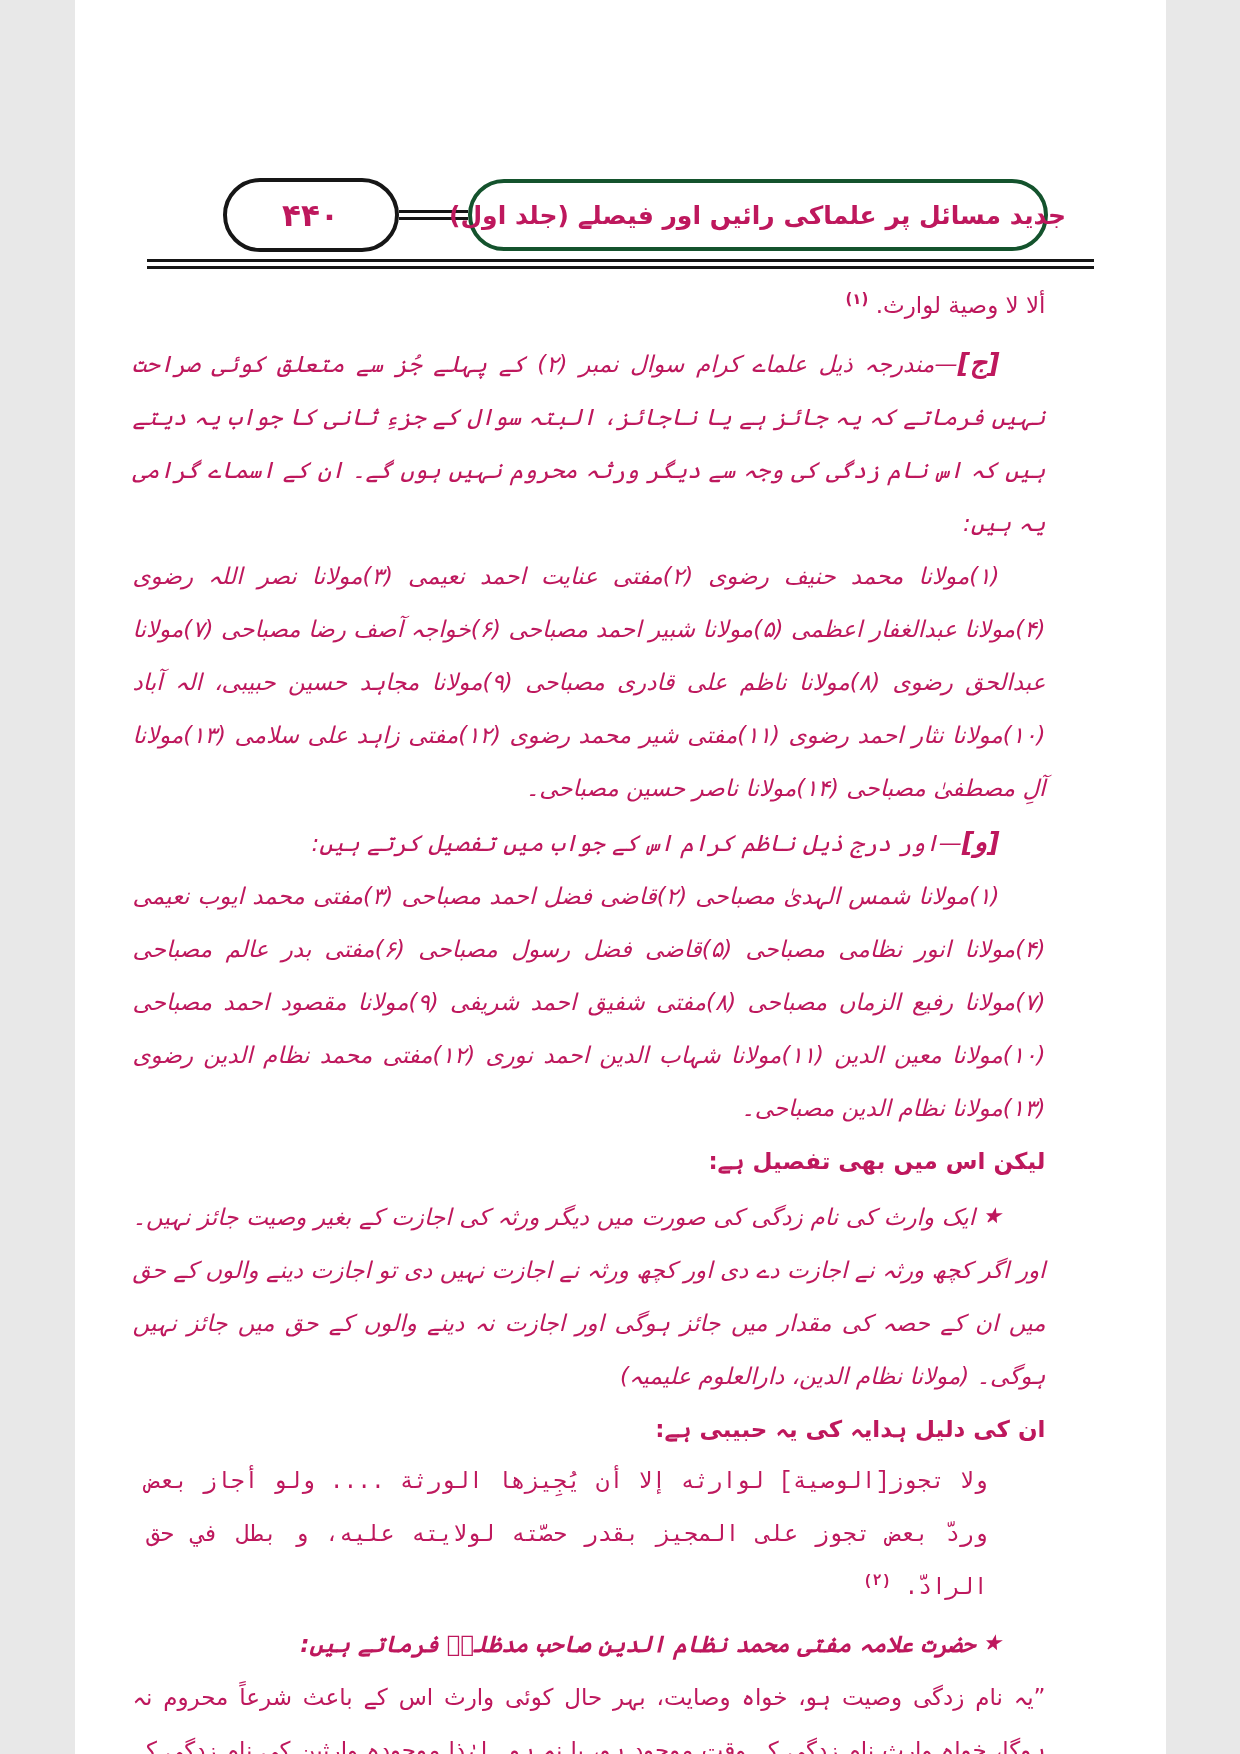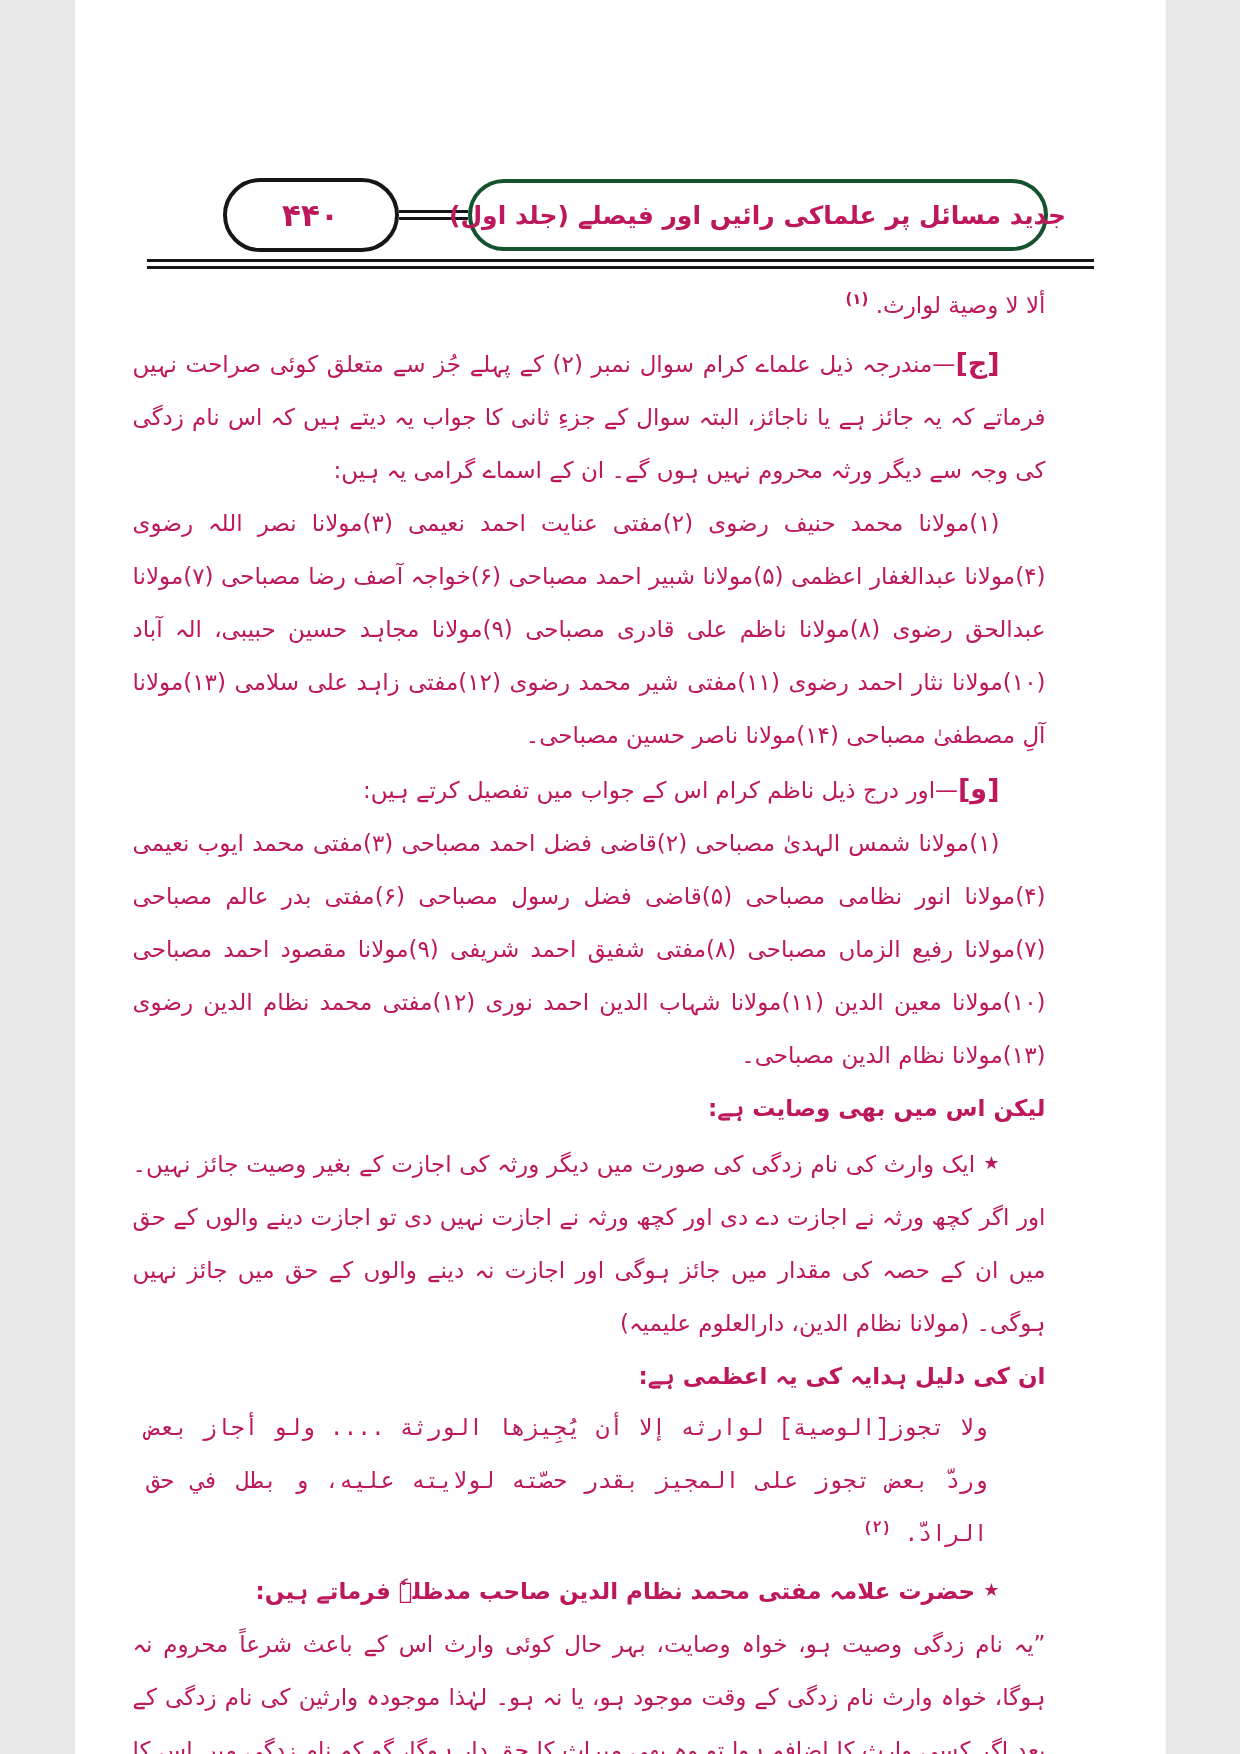--- a/index.html
+++ b/index.html
@@ -31,21 +31,21 @@
     direction:rtl;white-space:nowrap;
   }
   .full-rule{
     margin:7px 72px 0 72px;height:4px;
     border-top:3px solid #161616;border-bottom:3px solid #161616;
   }
   
   .body-col{padding:10px 120px 0 58px;}
   .body-col p{margin:0;direction:rtl;text-align:justify;
     font-size:23px;line-height:53px;}
-  .indent{text-indent:46px;}
+  .indent{text-indent:46px;font-style:italic;}
   .opening-arabic{font-size:27px;line-height:48px;text-align:right !important;
     margin-bottom:4px !important;}
   .arabic-quote{font-size:28px;line-height:60px;padding-left:14px;padding-right:58px;font-family:Liberation Mono, monospace;}
   .fn-ref{font-size:15px;vertical-align:super;line-height:0;font-weight:bold;}
   .sec-marker{font-weight:bold;font-size:27px;letter-spacing:1px;}
   .star{font-size:30px;font-weight:bold;padding-left:8px;}
   .bold-line{font-weight:bold;}
   
   .footnotes{margin:20px 172px 0 120px;direction:rtl;}
   .fn-rule{width:298px;height:3px;background:#161616;margin:0 0 14px auto;
@@ -72,25 +72,25 @@
     <p class="opening-arabic"><span>ألا لا وصية لوارث.</span> <span class="fn-ref">(۱)</span></p>
 
     <p class="indent"><span class="sec-marker">[ج]</span><span>—مندرجہ ذیل علماے کرام سوال نمبر (۲) کے پہلے جُز سے متعلق کوئی صراحت نہیں فرماتے کہ یہ جائز ہے یا ناجائز، البتہ سوال کے جزءِ ثانی کا جواب یہ دیتے ہیں کہ اس نام زدگی کی وجہ سے دیگر ورثہ محروم نہیں ہوں گے۔ ان کے اسماے گرامی یہ ہیں:</span></p>
 
     <p class="indent"><span>(۱)مولانا محمد حنیف رضوی (۲)مفتی عنایت احمد نعیمی (۳)مولانا نصر اللہ رضوی (۴)مولانا عبدالغفار اعظمی (۵)مولانا شبیر احمد مصباحی (۶)خواجہ آصف رضا مصباحی (۷)مولانا عبدالحق رضوی (۸)مولانا ناظم علی قادری مصباحی (۹)مولانا مجاہد حسین حبیبی، الہ آباد (۱۰)مولانا نثار احمد رضوی (۱۱)مفتی شیر محمد رضوی (۱۲)مفتی زاہد علی سلامی (۱۳)مولانا آلِ مصطفیٰ مصباحی (۱۴)مولانا ناصر حسین مصباحی۔</span></p>
 
     <p class="indent"><span class="sec-marker">[و]</span><span>—اور درج ذیل ناظم کرام اس کے جواب میں تفصیل کرتے ہیں:</span></p>
 
     <p class="indent"><span>(۱)مولانا شمس الہدیٰ مصباحی (۲)قاضی فضل احمد مصباحی (۳)مفتی محمد ایوب نعیمی (۴)مولانا انور نظامی مصباحی (۵)قاضی فضل رسول مصباحی (۶)مفتی بدر عالم مصباحی (۷)مولانا رفیع الزماں مصباحی (۸)مفتی شفیق احمد شریفی (۹)مولانا مقصود احمد مصباحی (۱۰)مولانا معین الدین (۱۱)مولانا شہاب الدین احمد نوری (۱۲)مفتی محمد نظام الدین رضوی (۱۳)مولانا نظام الدین مصباحی۔</span></p>
 
-    <p class="bold-line"><span>لیکن اس میں بھی وصایت ہے:</span></p>
+    <p class="bold-line"><span>لیکن اس میں بھی تفصیل ہے:</span></p>
 
     <p class="indent"><span class="star">٭</span><span>ایک وارث کی نام زدگی کی صورت میں دیگر ورثہ کی اجازت کے بغیر وصیت جائز نہیں۔ اور اگر کچھ ورثہ نے اجازت دے دی اور کچھ ورثہ نے اجازت نہیں دی تو اجازت دینے والوں کے حق میں ان کے حصہ کی مقدار میں جائز ہوگی اور اجازت نہ دینے والوں کے حق میں جائز نہیں ہوگی۔ (مولانا نظام الدین، دارالعلوم علیمیہ)</span></p>
 
-    <p class="bold-line"><span>ان کی دلیل ہدایہ کی یہ اعظمی ہے:</span></p>
+    <p class="bold-line"><span>ان کی دلیل ہدایہ کی یہ حبیبی ہے:</span></p>
 
     <p class="arabic-quote"><span>ولا تجوز[الوصية] لوارثه إلا أن يُجِيزها الورثة .... ولو أجاز بعض وردّ بعض تجوز على المجيز بقدر حصّته لولايته عليه، و بطل في حق الرادّ.</span> <span class="fn-ref">(۲)</span></p>
 
     <p class="indent bold-line"><span class="star">٭</span><span>حضرت علامہ مفتی محمد نظام الدین صاحب مدظلہٗ فرماتے ہیں:</span></p>
 
     <p><span>”یہ نام زدگی وصیت ہو، خواہ وصایت، بہر حال کوئی وارث اس کے باعث شرعاً محروم نہ ہوگا، خواہ وارث نام زدگی کے وقت موجود ہو، یا نہ ہو۔ لہٰذا موجودہ وارثین کی نام زدگی کے بعد اگر کسی وارث کا اضافہ ہوا تو وہ بھی میراث کا حق دار ہوگا، گو کہ نام زدگی میں اس کا کوئی ذکر نہیں۔“</span></p>
 
     <p class="indent"><span>آپ نے دلیل میں ہدایہ (۶۴۱/۴) کتاب الوصایا کی درج ذیل عبارت پیش کی ہے:</span></p>
 
   </div>

